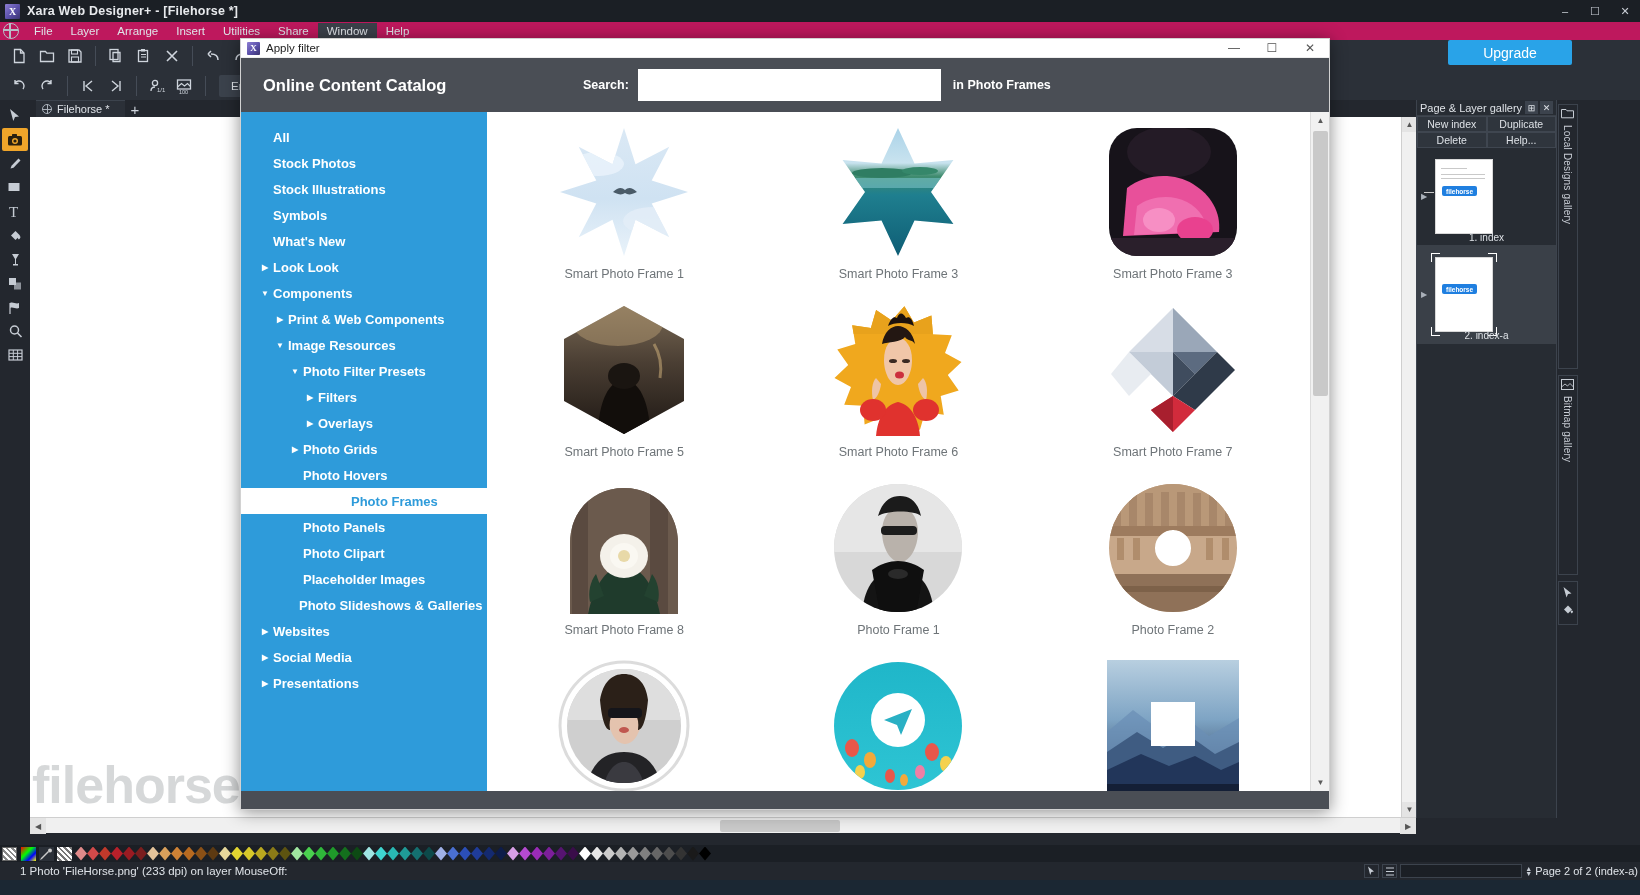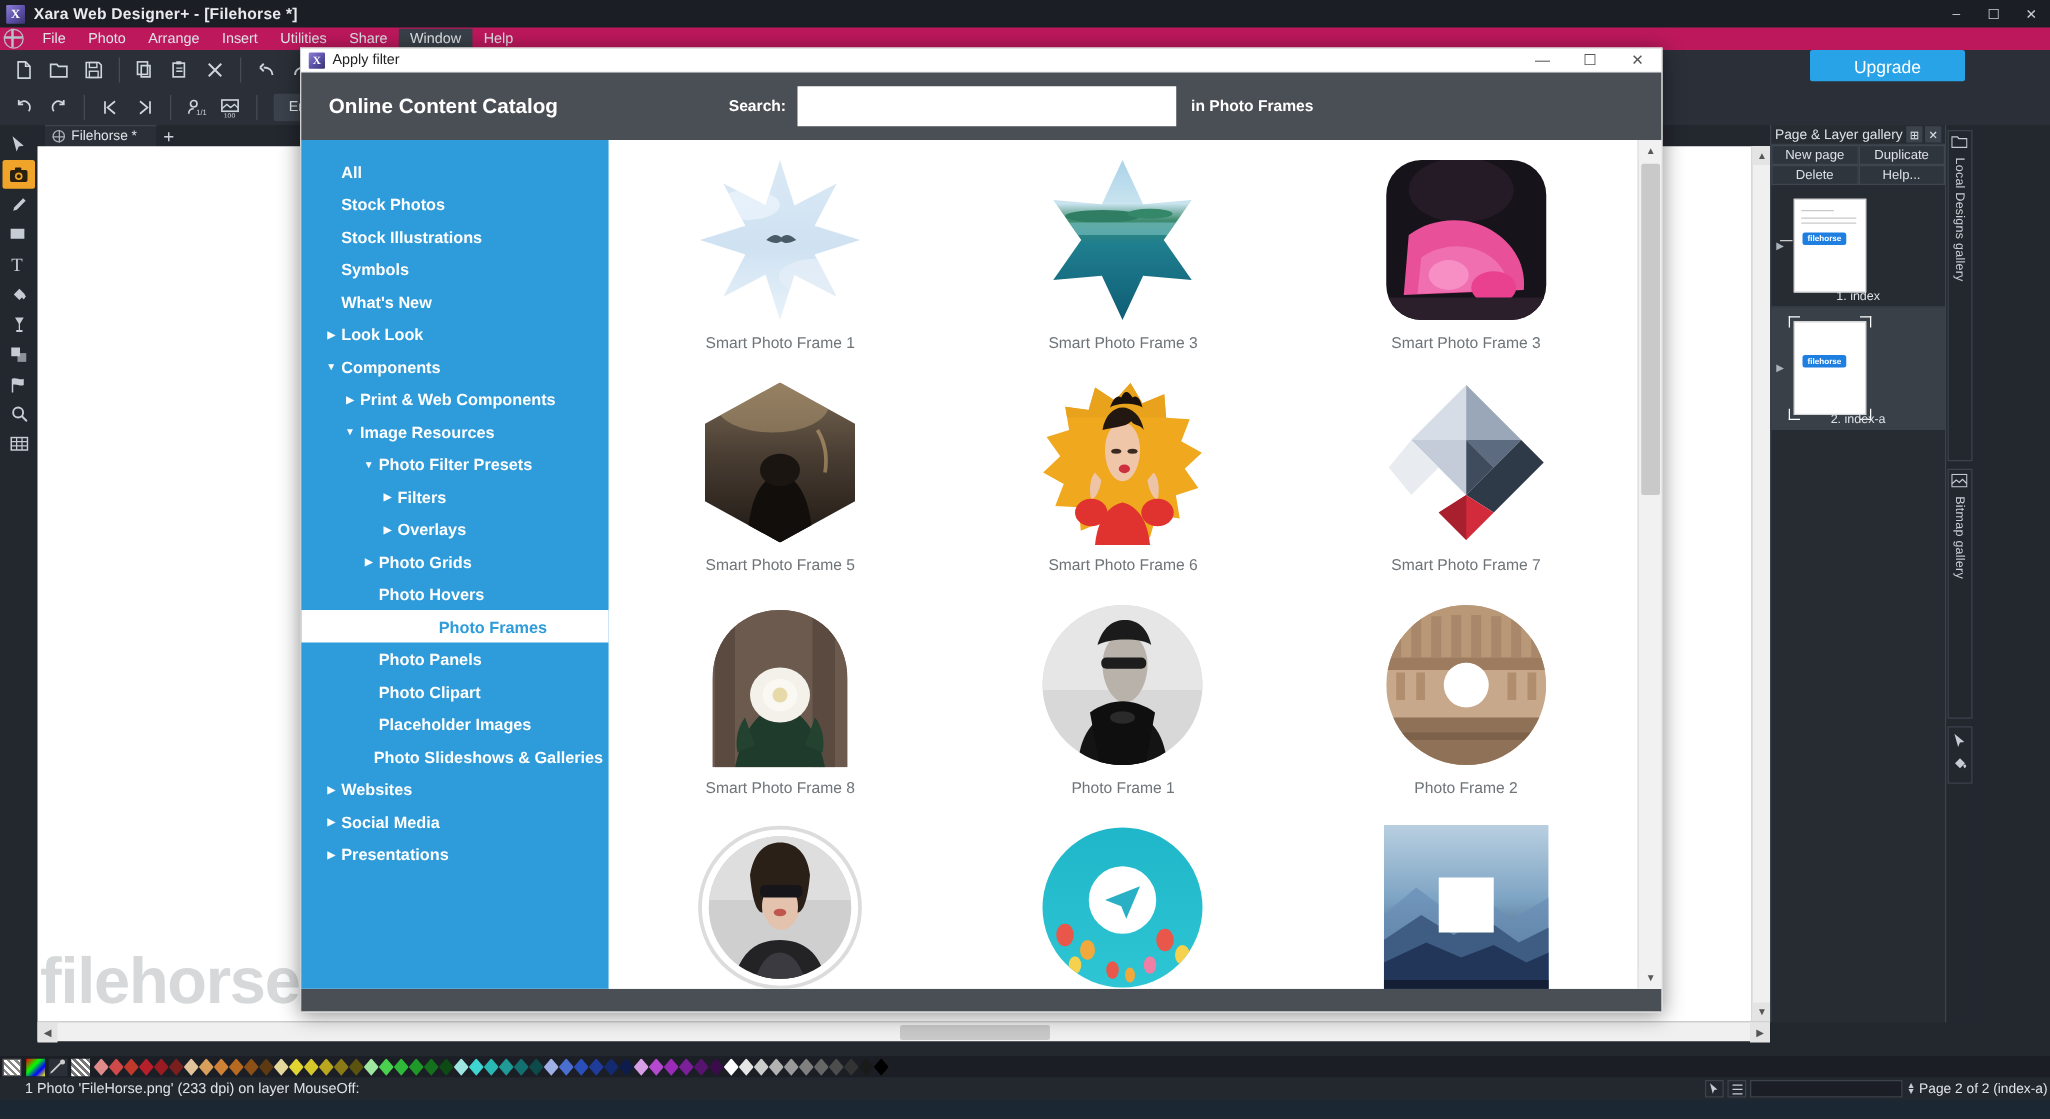--- a/index.html
+++ b/index.html
@@ -376,21 +376,21 @@
     <div class="win-controls">
       <div class="win-btn">–</div>
       <div class="win-btn">☐</div>
       <div class="win-btn">✕</div>
     </div>
   </div>
 
   <div class="menubar">
     <div class="menu-globe"></div>
     <div class="menu-item">File</div>
-    <div class="menu-item">Photo</div>
+    <div class="menu-item">Layer</div>
     <div class="menu-item">Arrange</div>
     <div class="menu-item">Insert</div>
     <div class="menu-item">Utilities</div>
     <div class="menu-item">Share</div>
     <div class="menu-item active">Window</div>
     <div class="menu-item">Help</div>
   </div>
 
   <div class="toolbar1">
     <div class="tbtn">
@@ -574,21 +574,21 @@
     <div style="position:absolute;left:690px;top:2px;width:120px;height:12px;background:#c9c9c9;border-radius:2px;"></div>
   </div>
 
   <div class="rightpanel">
     <div class="rp-head">
       <div class="rp-head-title">Page &amp; Layer gallery</div>
       <div class="rp-pin">⊞</div>
       <div class="rp-x">✕</div>
     </div>
     <div class="rp-btnrow">
-      <div class="rp-btn">New page</div>
+      <div class="rp-btn">New index</div>
       <div class="rp-btn">Duplicate</div>
     </div>
     <div class="rp-btnrow">
       <div class="rp-btn">Delete</div>
       <div class="rp-btn">Help...</div>
     </div>
 
     <div class="rp-thumbs">
       <div class="rp-thumb-row">
         <div class="rp-arrow">▶</div>

